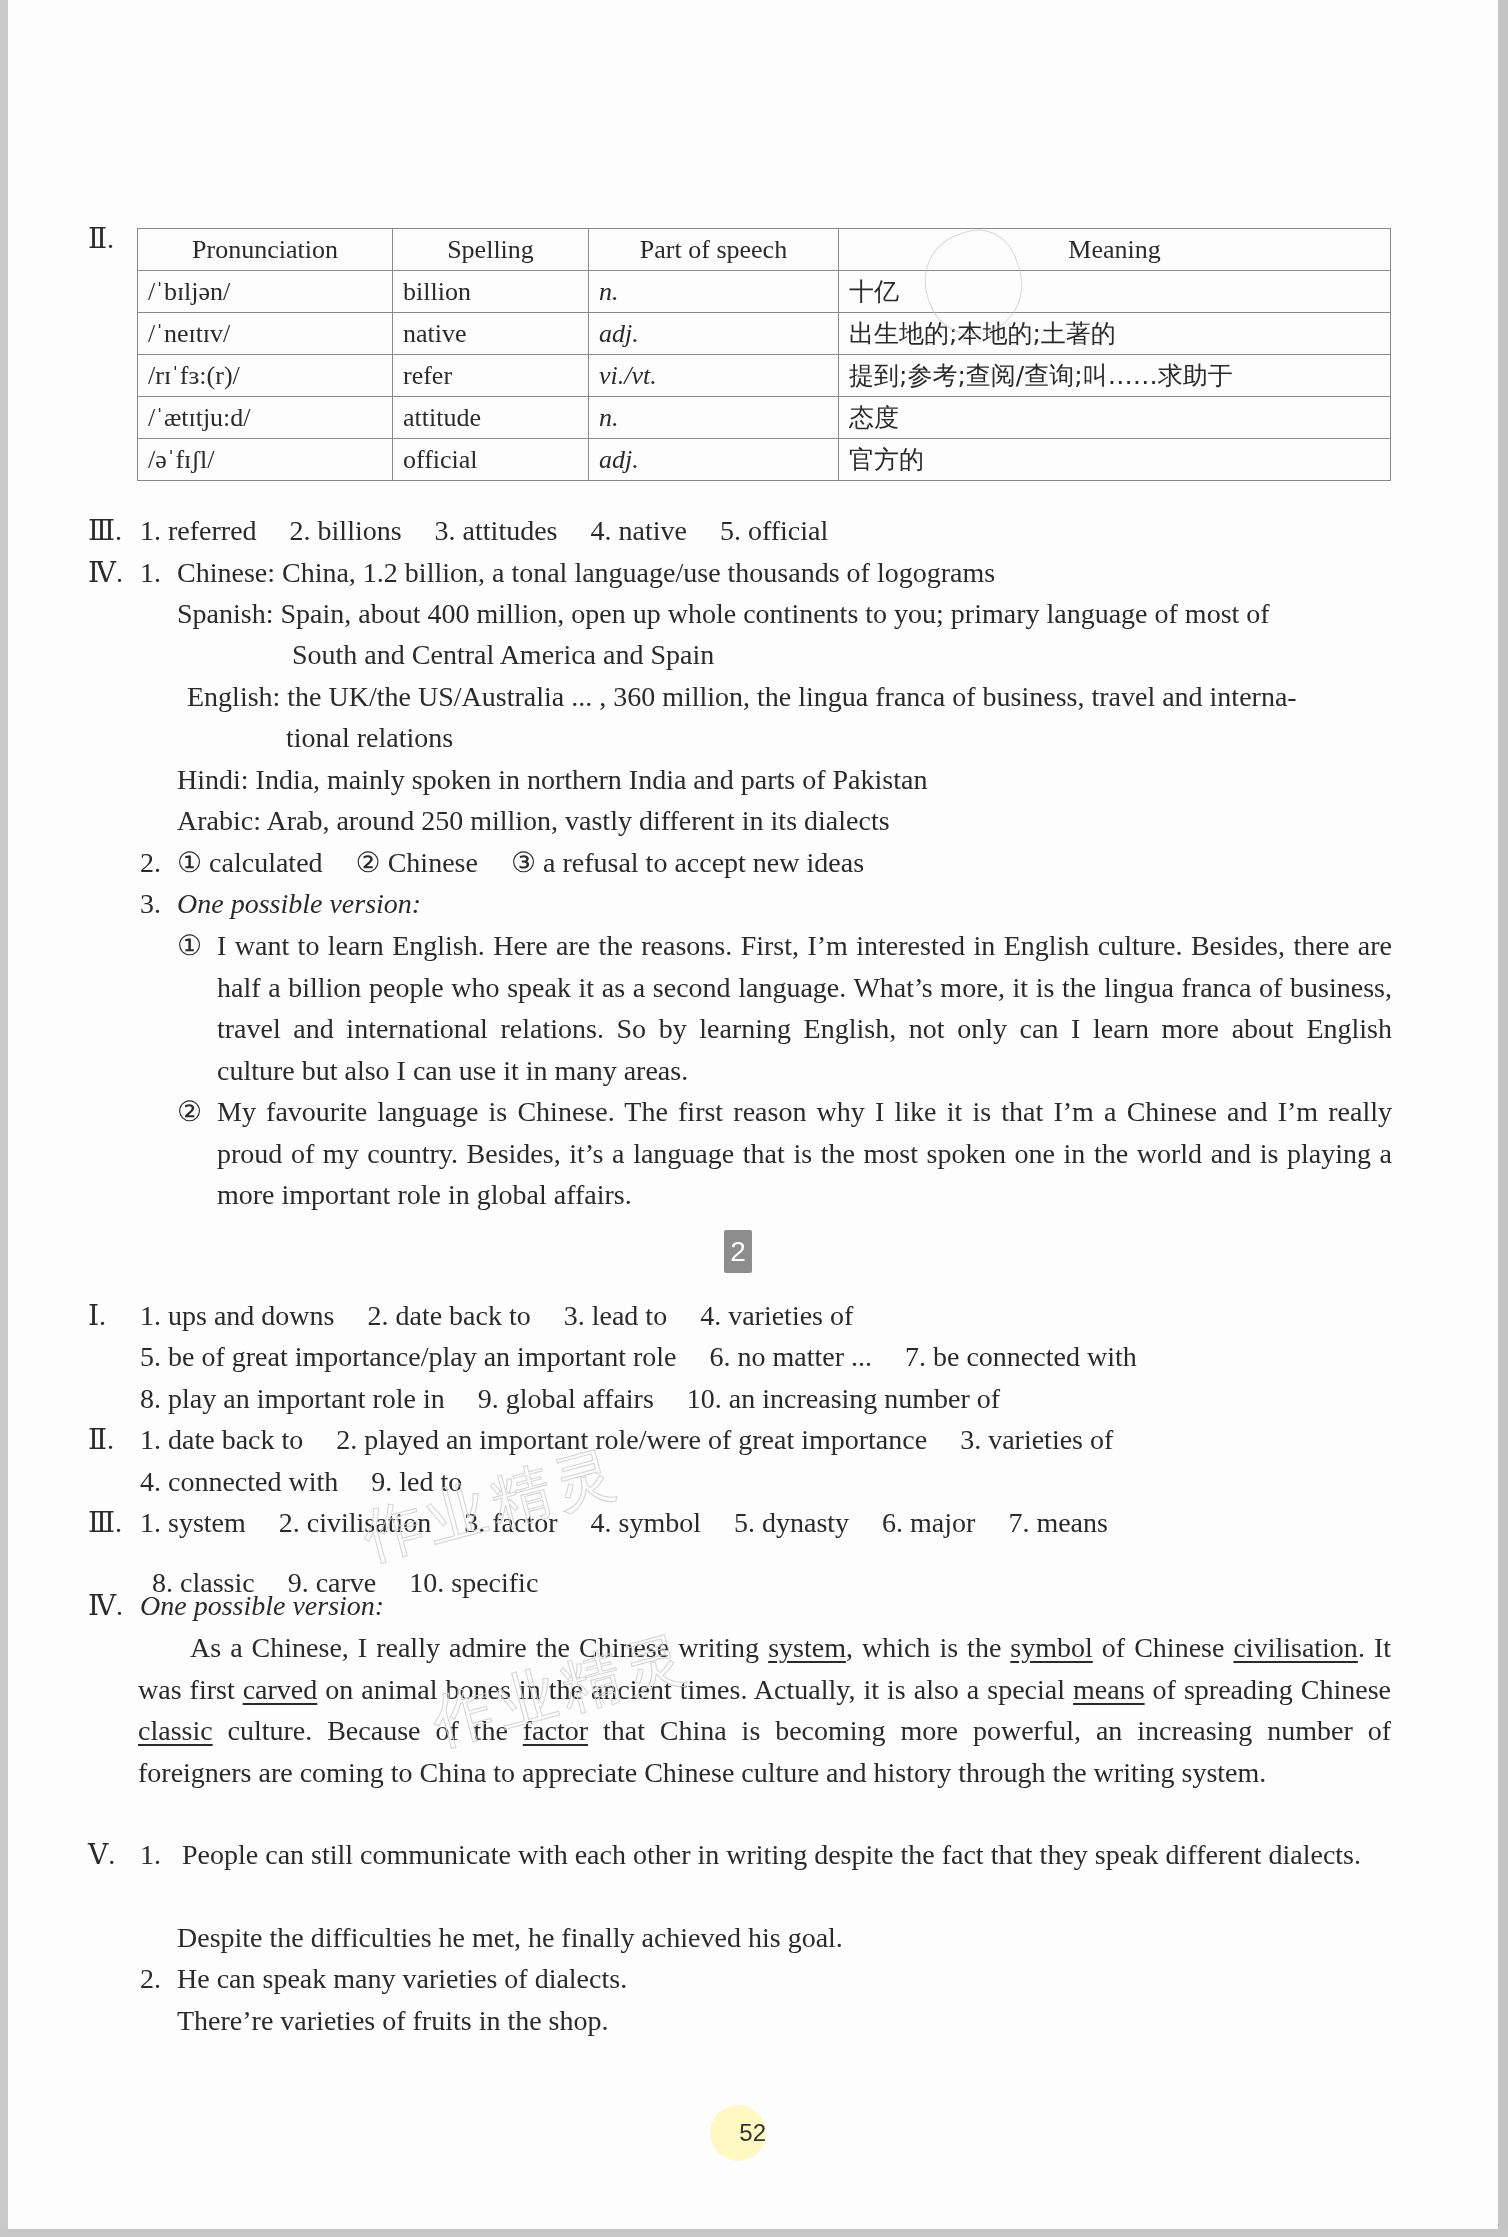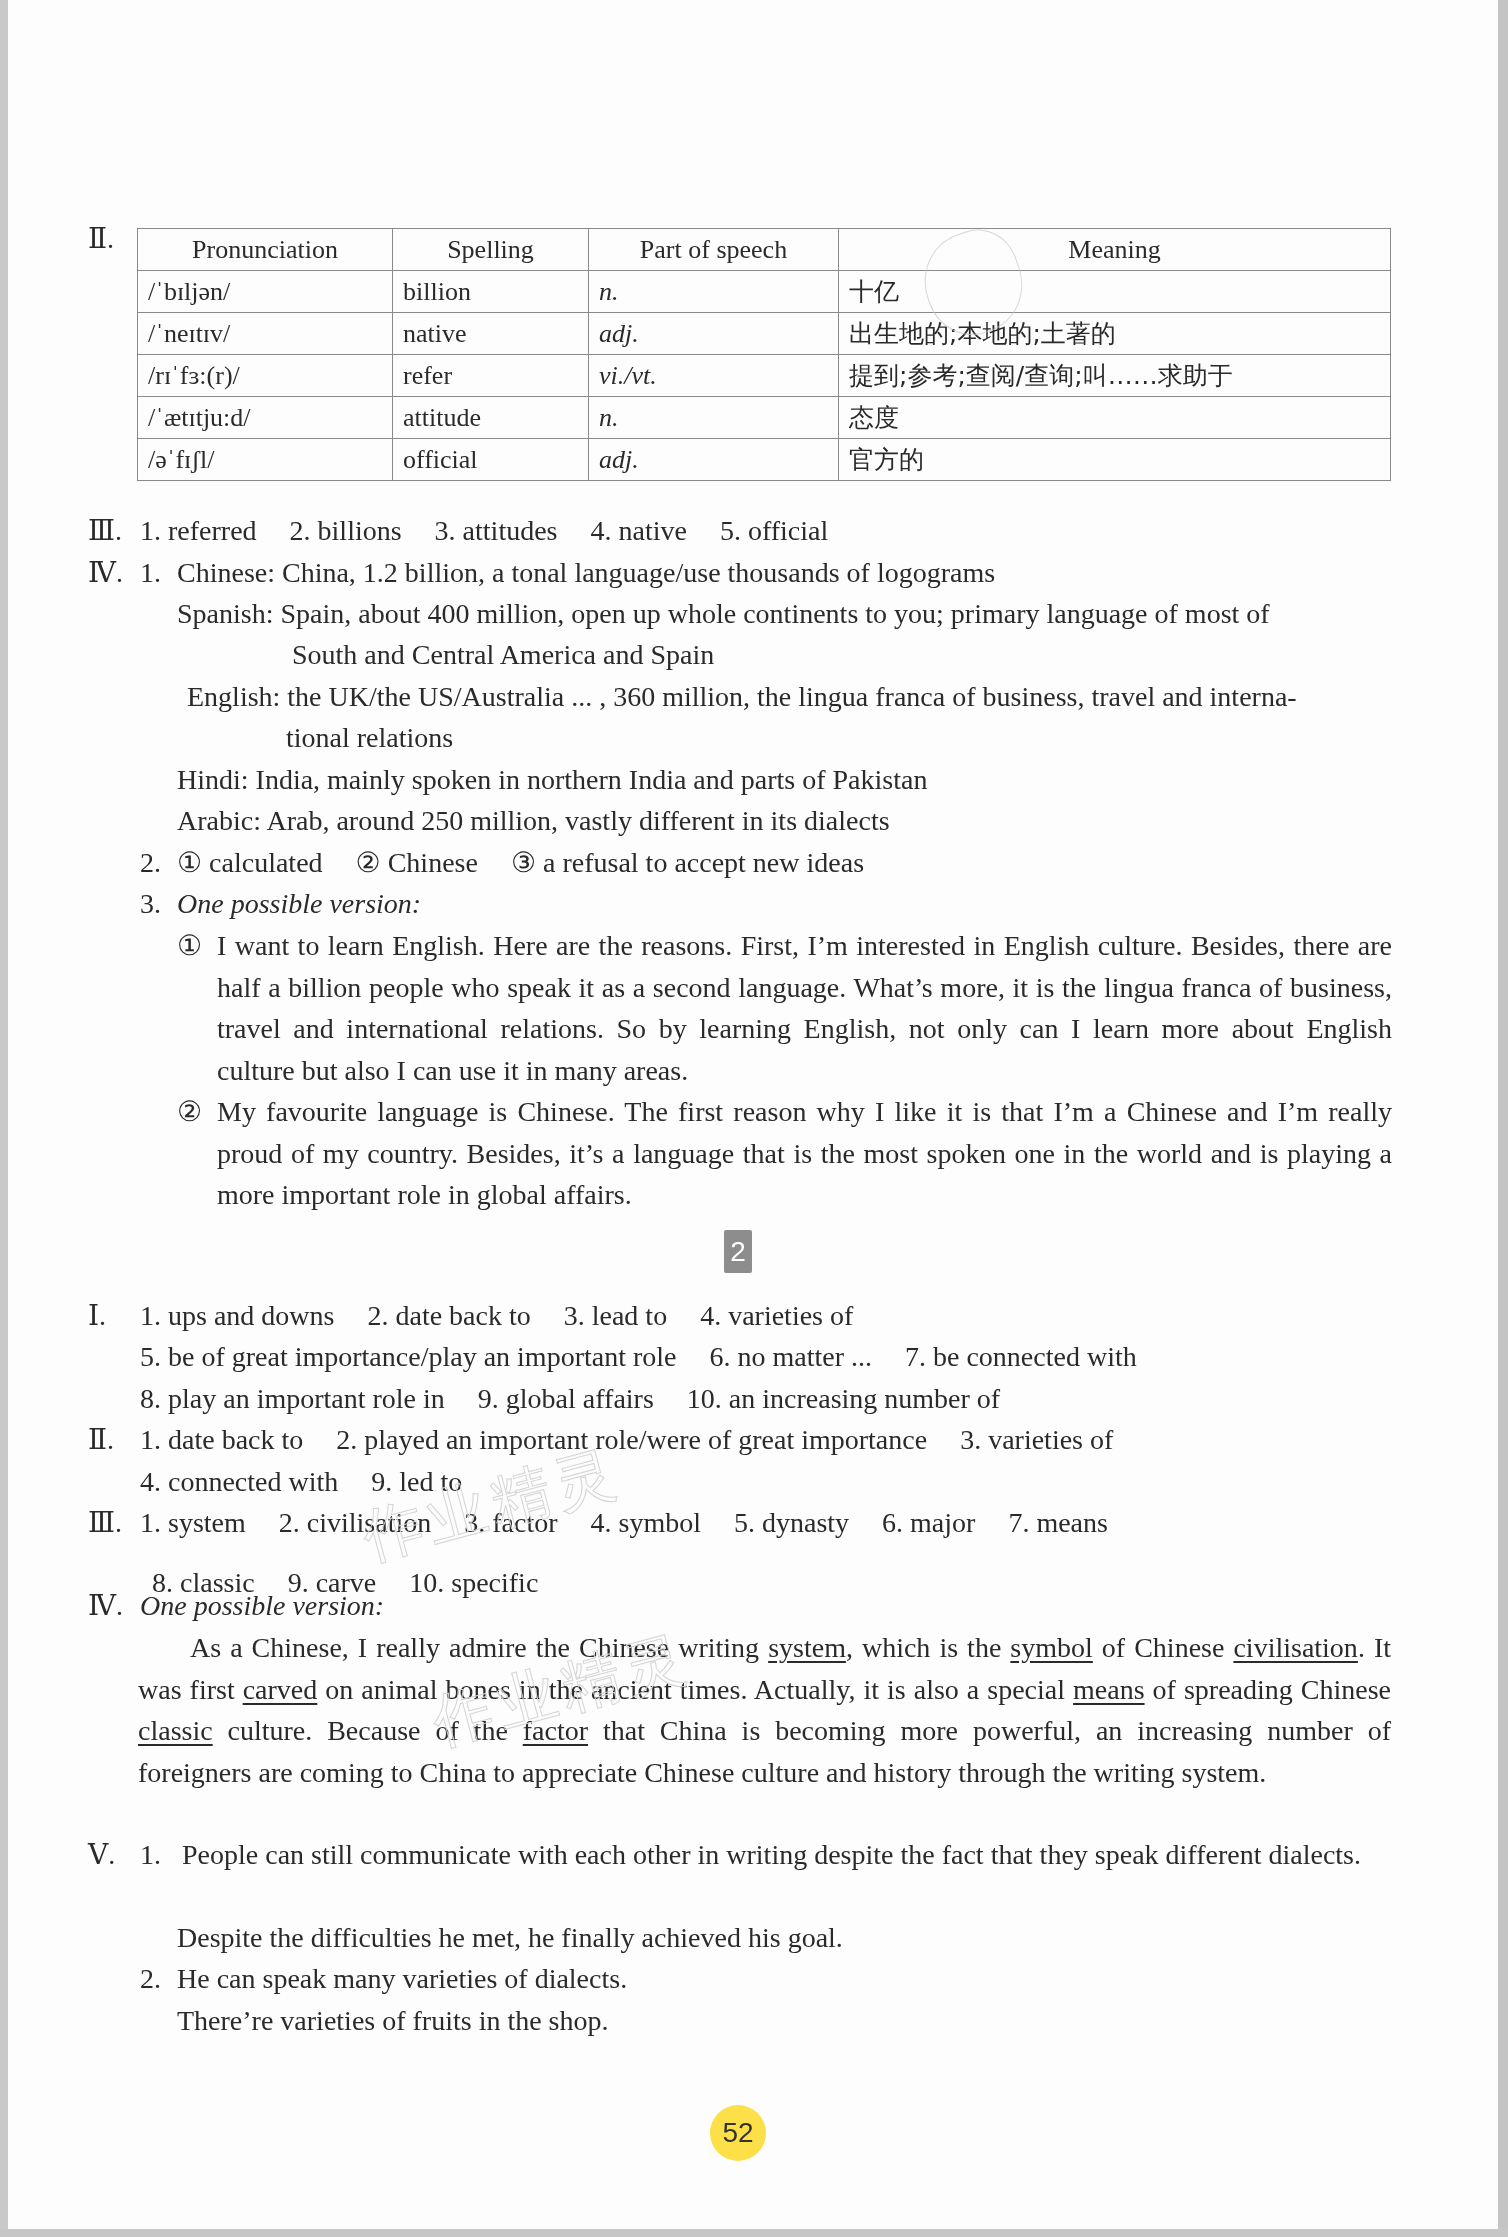--- a/index.html
+++ b/index.html
@@ -36,22 +36,22 @@
   .vtable col.c3 { width: 250px; }
   .cn { font-family: "DejaVu Sans", sans-serif; font-size: 25px; }
 
   .badge {
     position: absolute; left: 724px; top: 1230px; width: 28px; height: 43px;
     background: #8d8d8d; color: #fff; font-family: "Liberation Sans", sans-serif;
     font-size: 28px; text-align: center; line-height: 43px; border-radius: 2px;
   }
   .pagenum {
     position: absolute; left: 710px; top: 2105px; width: 56px; height: 56px; border-radius: 50%;
-    background: #fde047; color: #333; font-family: "Liberation Sans", sans-serif;
-    font-size: 28px; text-align: center; line-height: 56px;
+    background: #fef9c3; color: #333; font-family: "Liberation Sans", sans-serif;
+    font-size: 24px; text-align: right; line-height: 56px;
   }
   .stamp {
     position: absolute; left: 925px; top: 232px; width: 95px; height: 100px;
     border: 1.5px solid #c8c8c8; border-radius: 50% 40% 50% 45%;
     transform: rotate(-20deg); opacity: .7;
   }
   .wm {
     position: absolute; font-size: 60px; color: transparent;
     -webkit-text-stroke: 1px #d4d4d4; font-family: "DejaVu Sans", sans-serif;
     transform: rotate(-15deg); letter-spacing: 6px; pointer-events: none;

